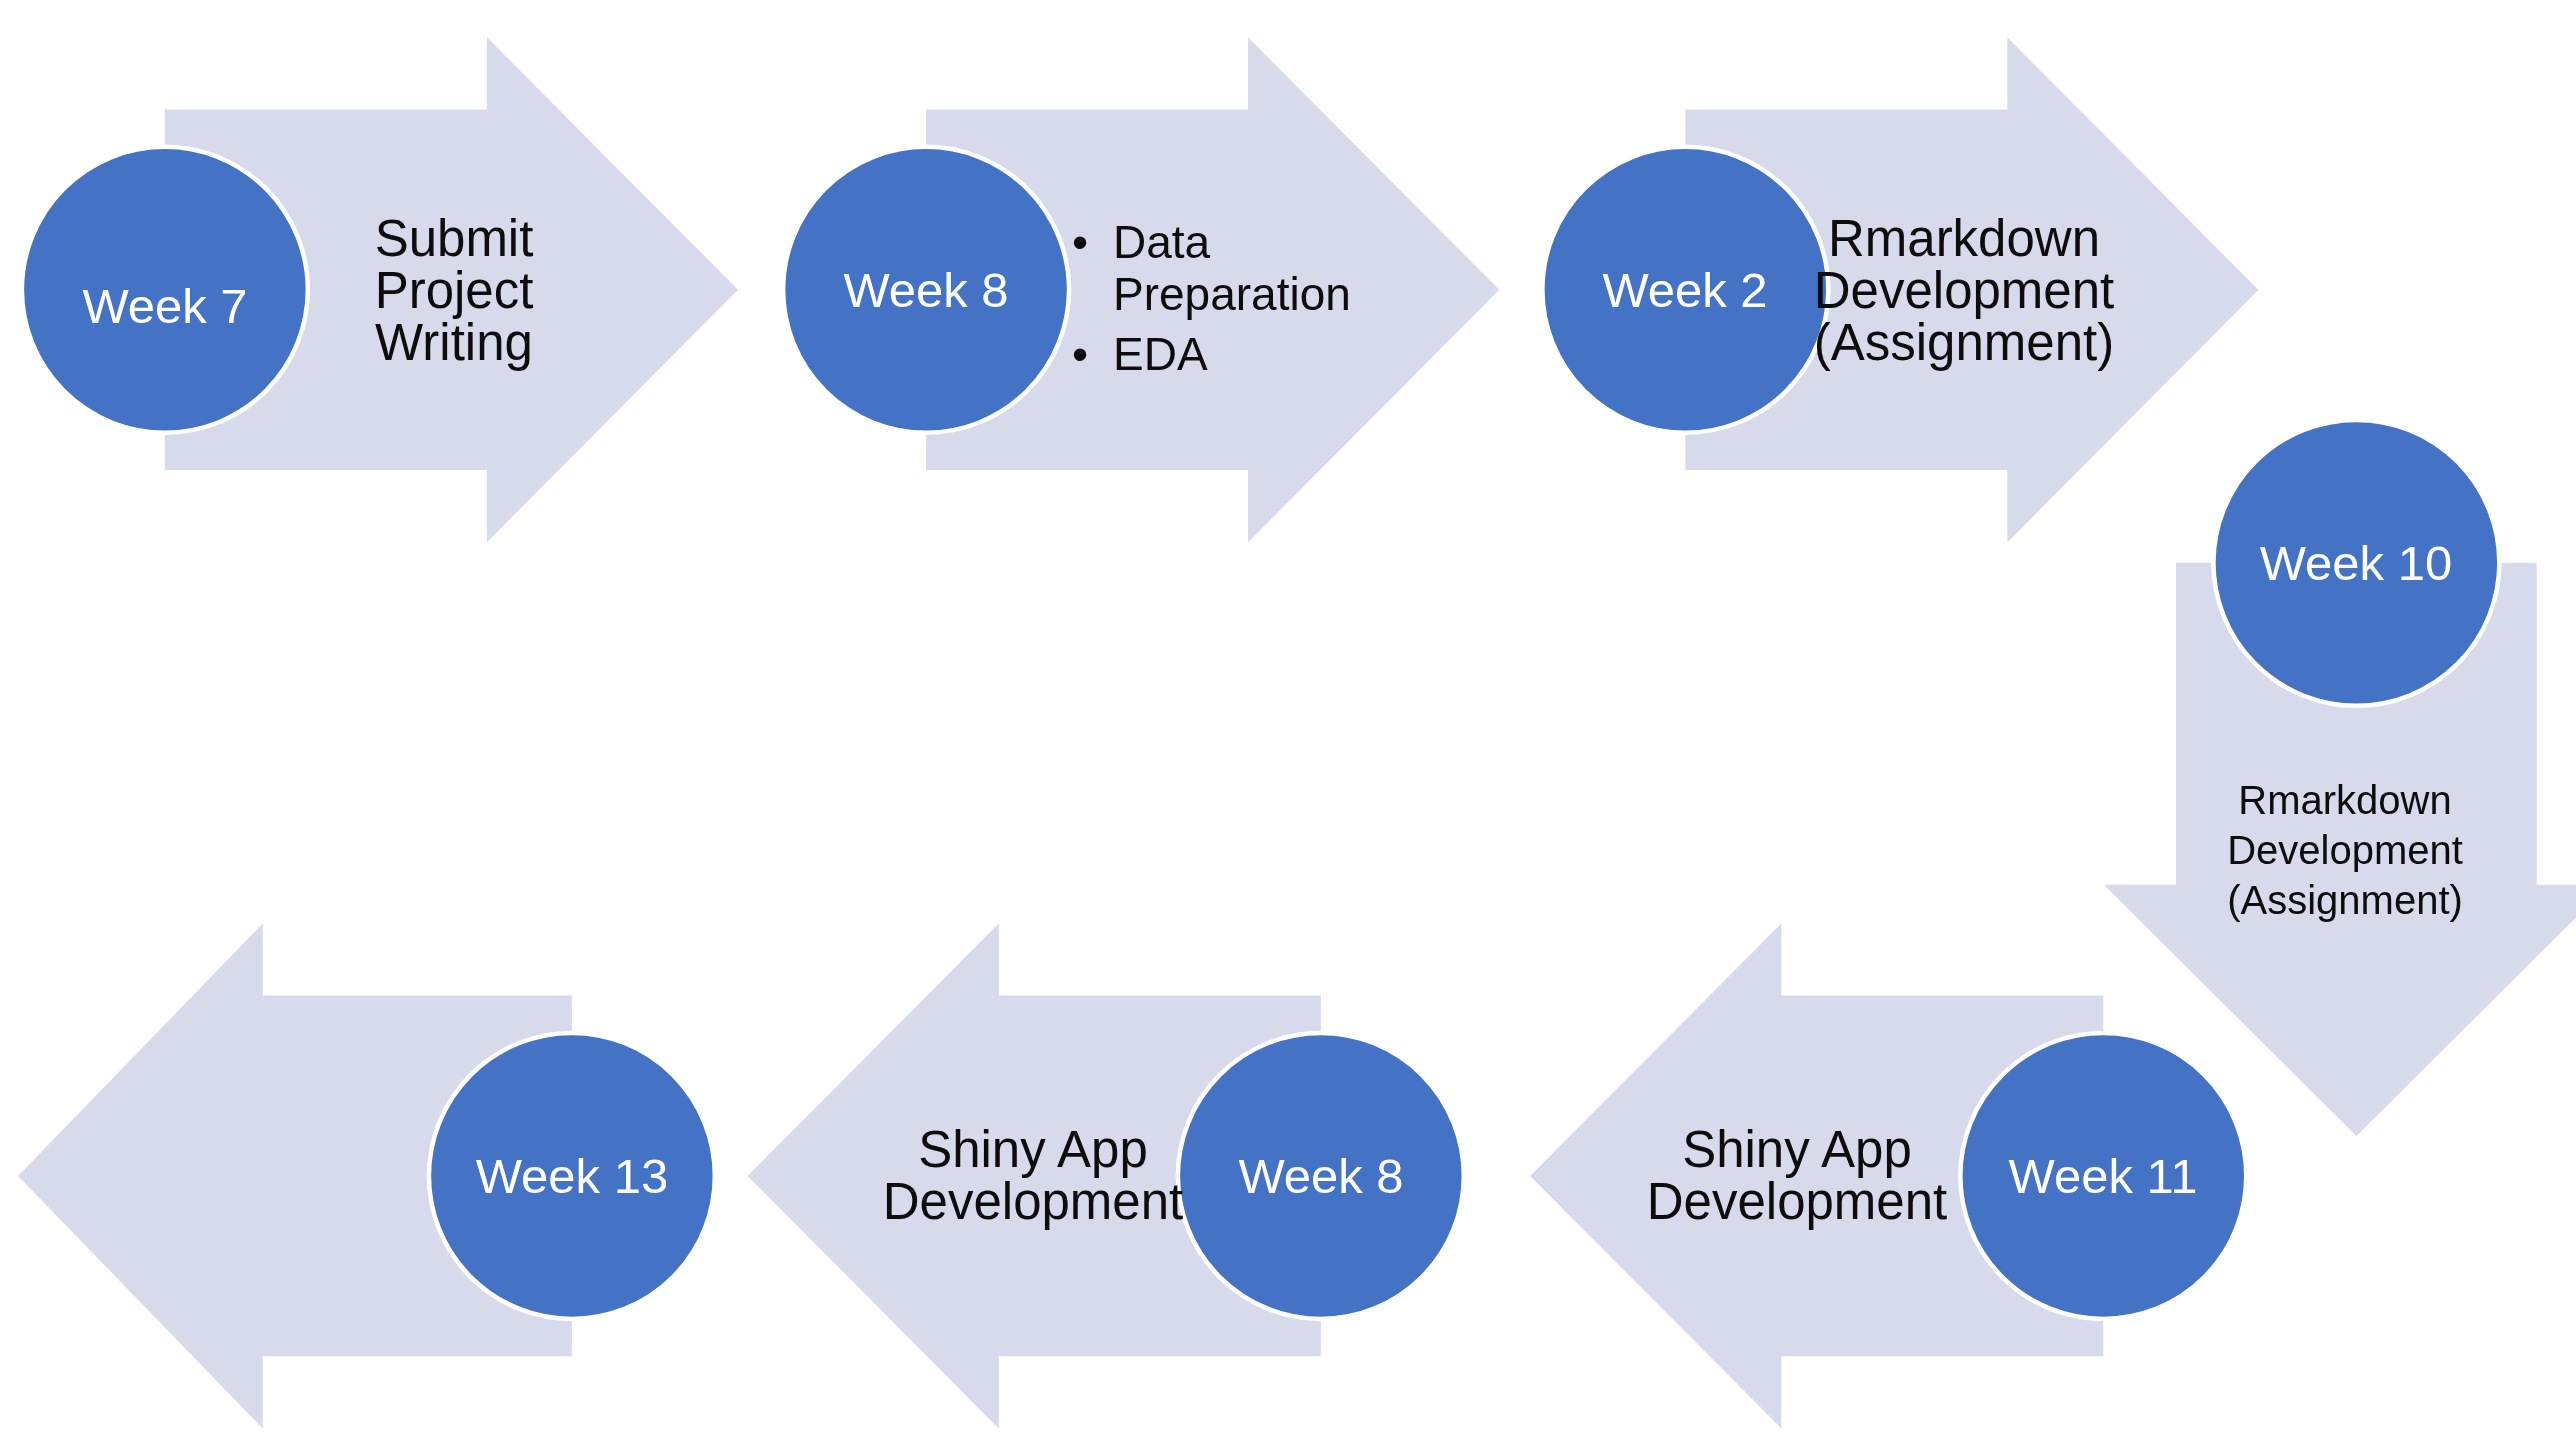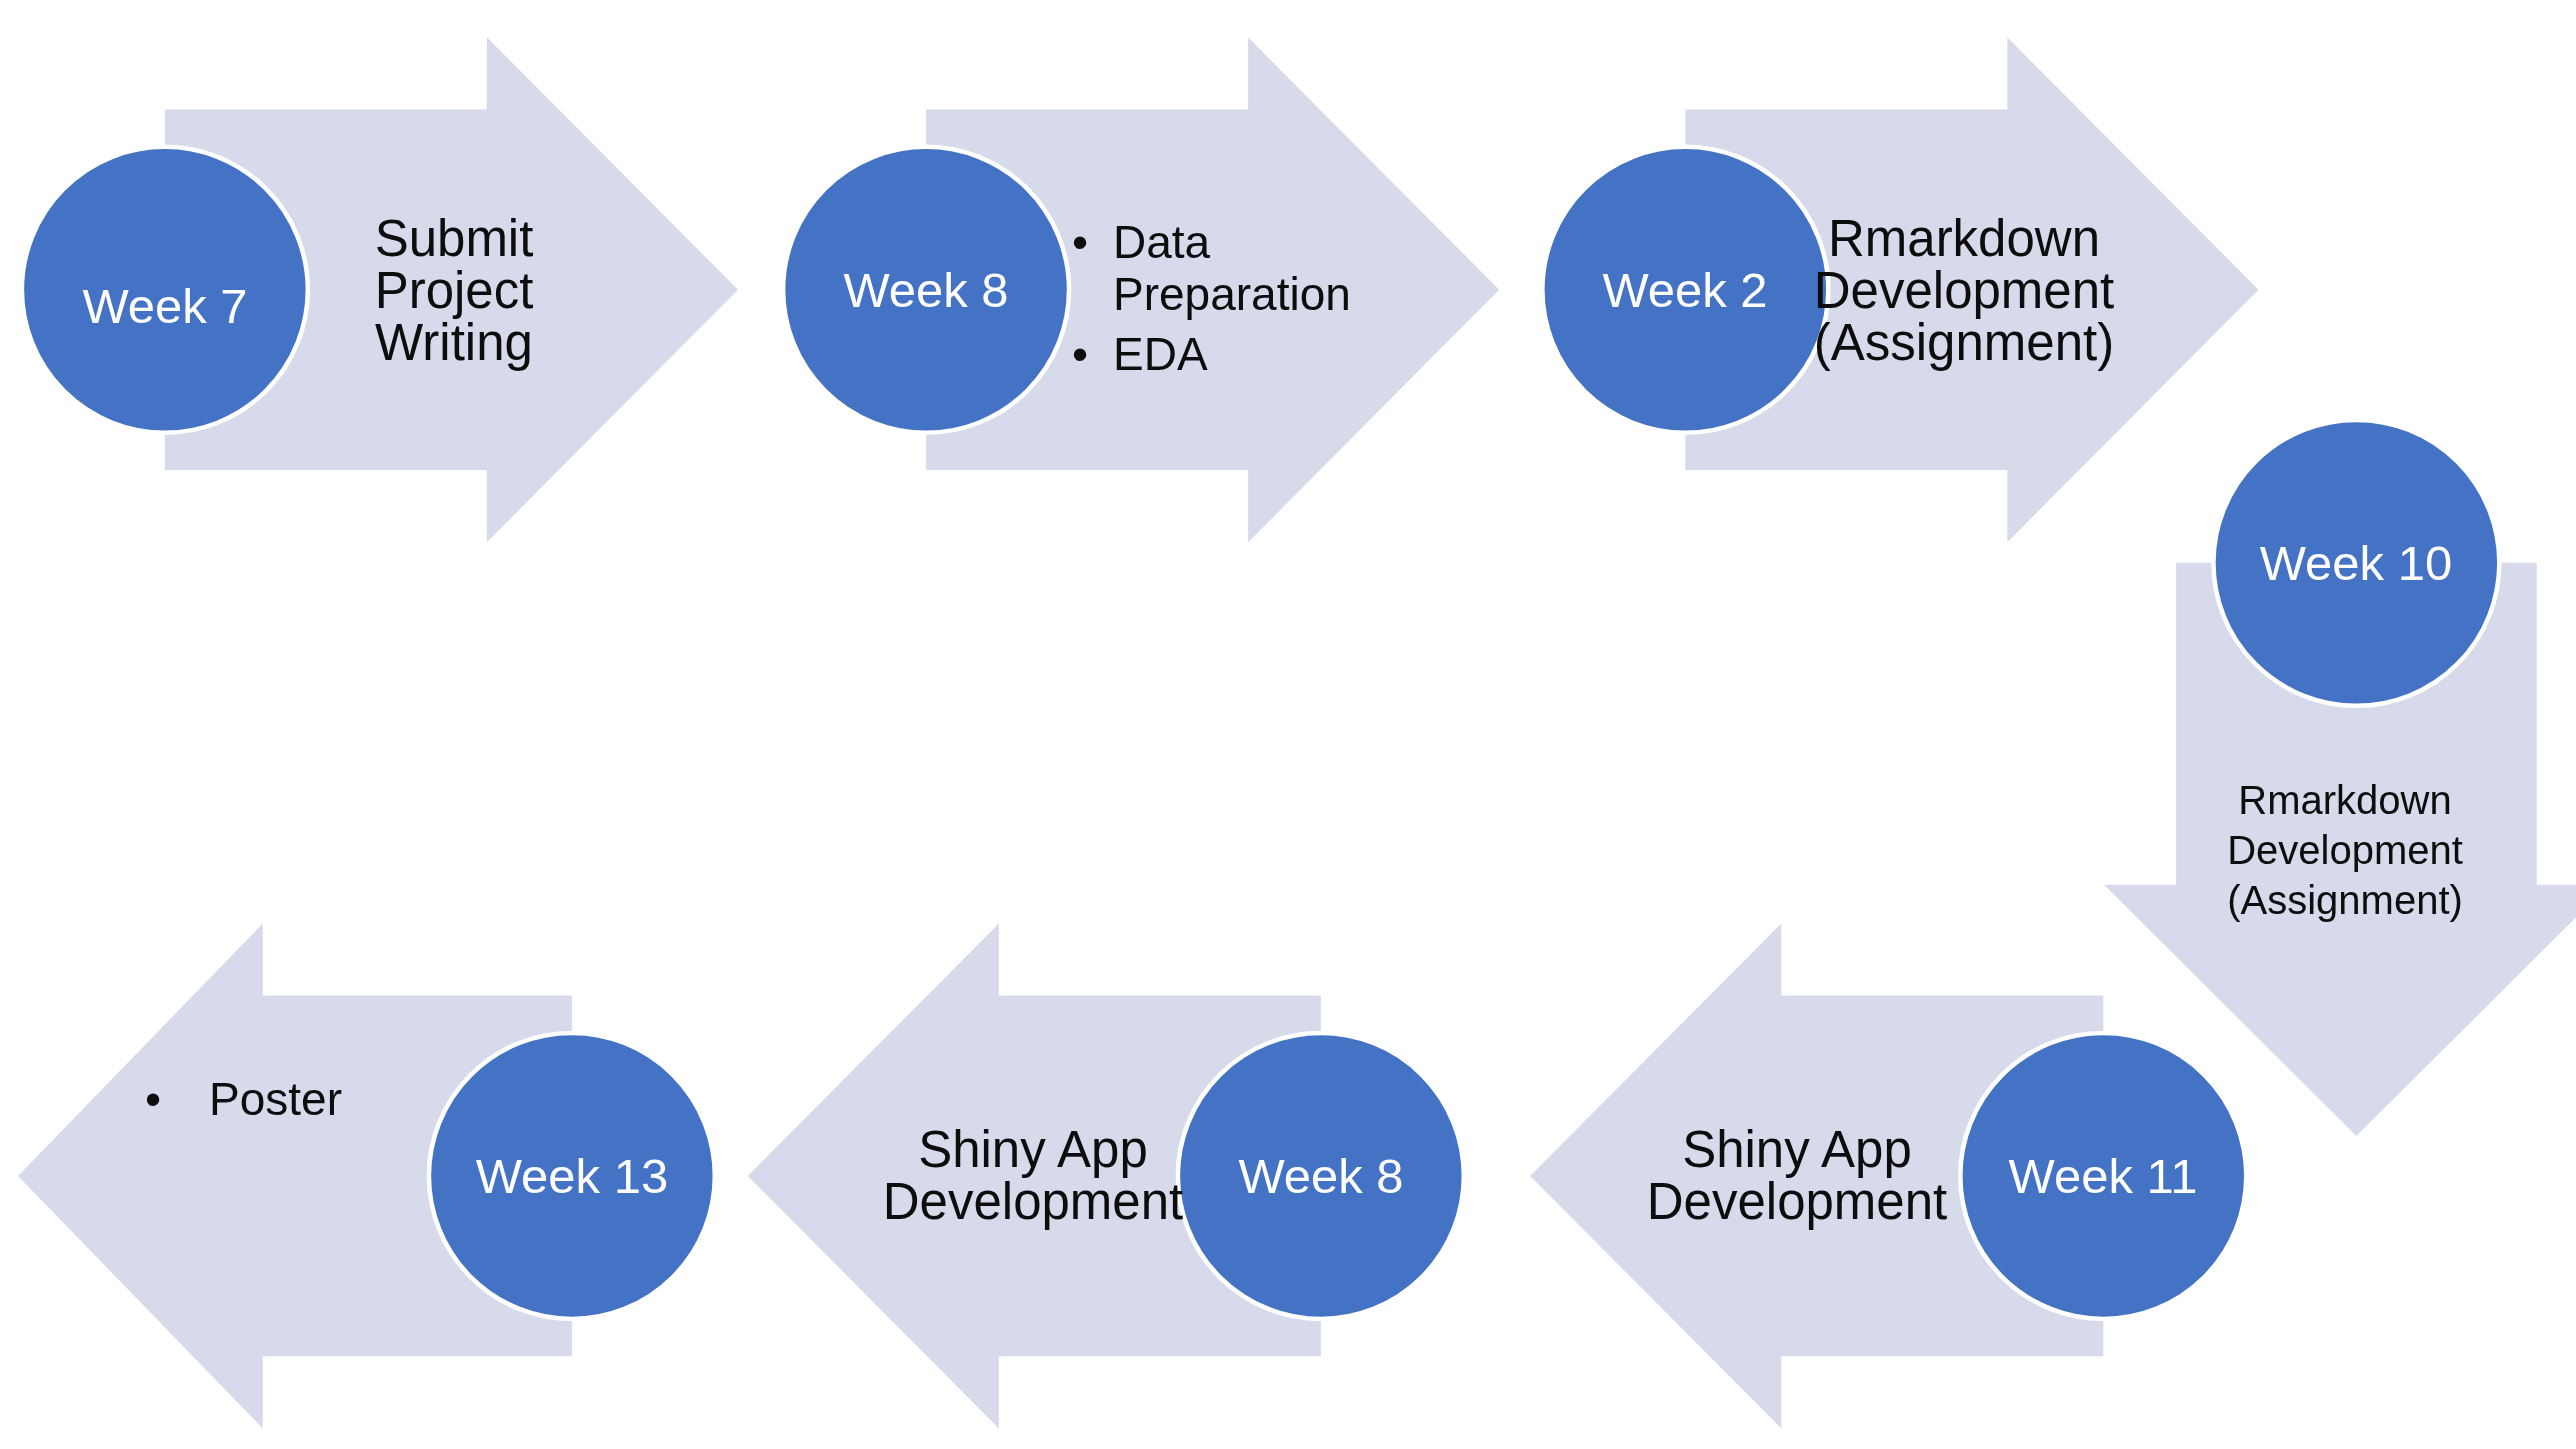--- a/index.html
+++ b/index.html
@@ -122,17 +122,16 @@
     <div>Shiny App</div>
     <div>Development</div>
   </div>
 
   <div class="step-label lbl-s6">
     <div>Shiny App</div>
     <div>Development</div>
   </div>
 
   <ul class="bullets wide-gap w13">
-    <li>Poster</li>
   </ul>
 
 </div>
 
 
 </body></html>

